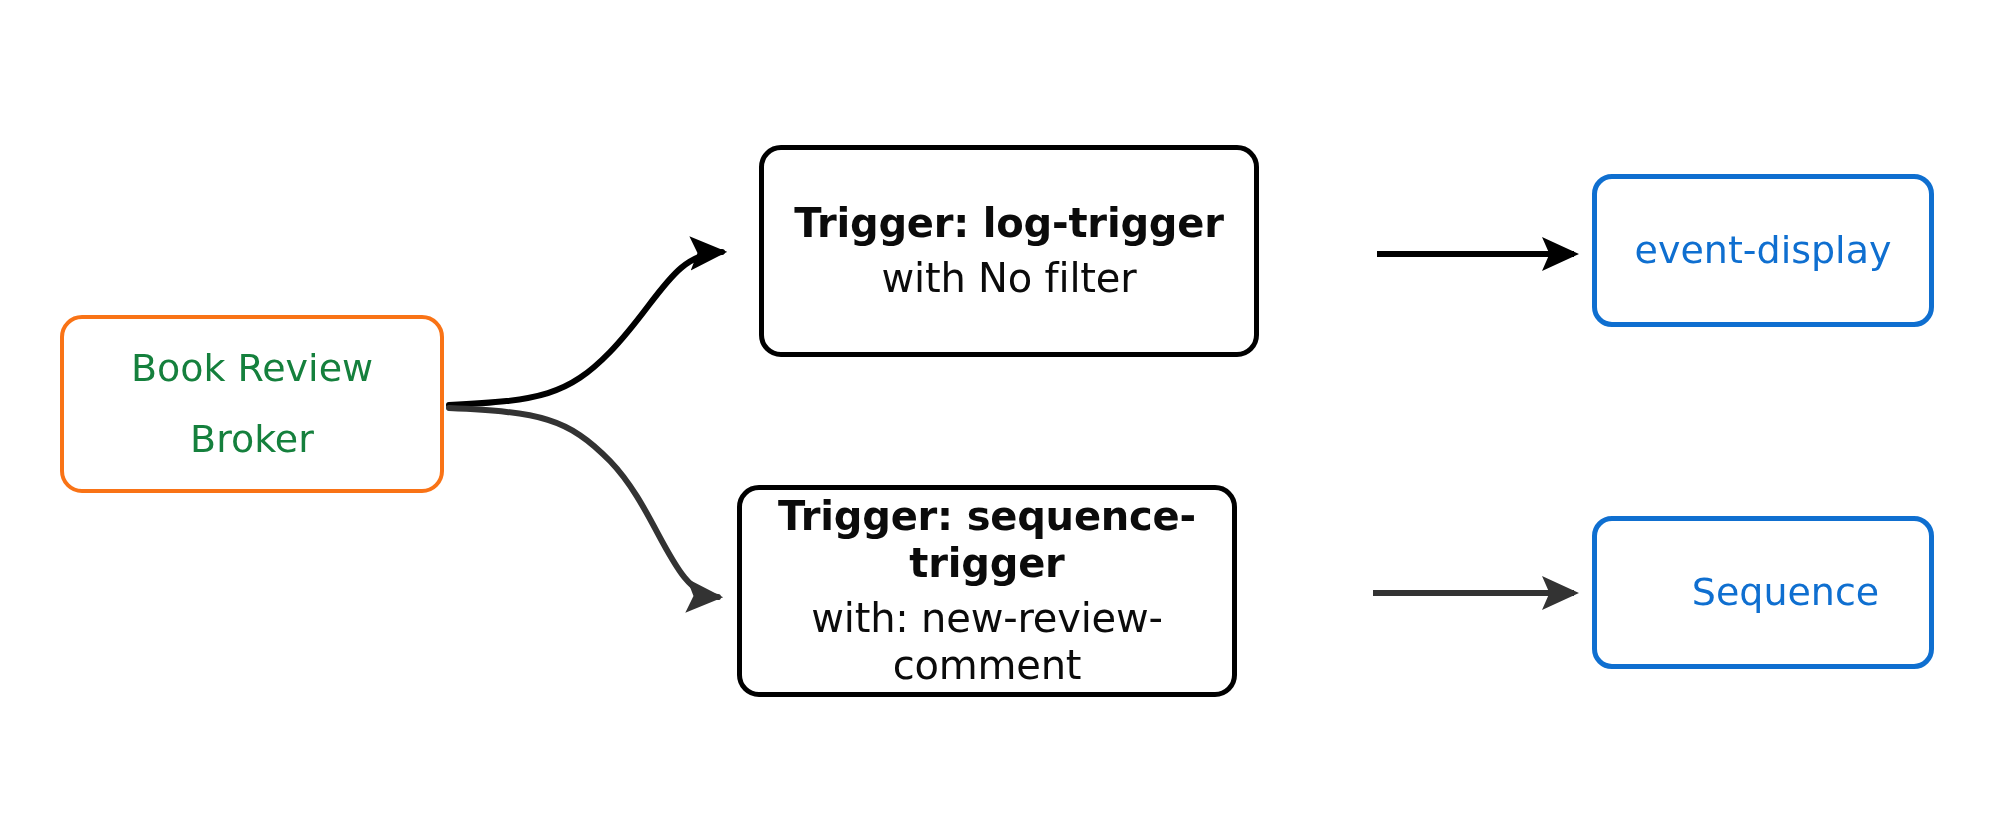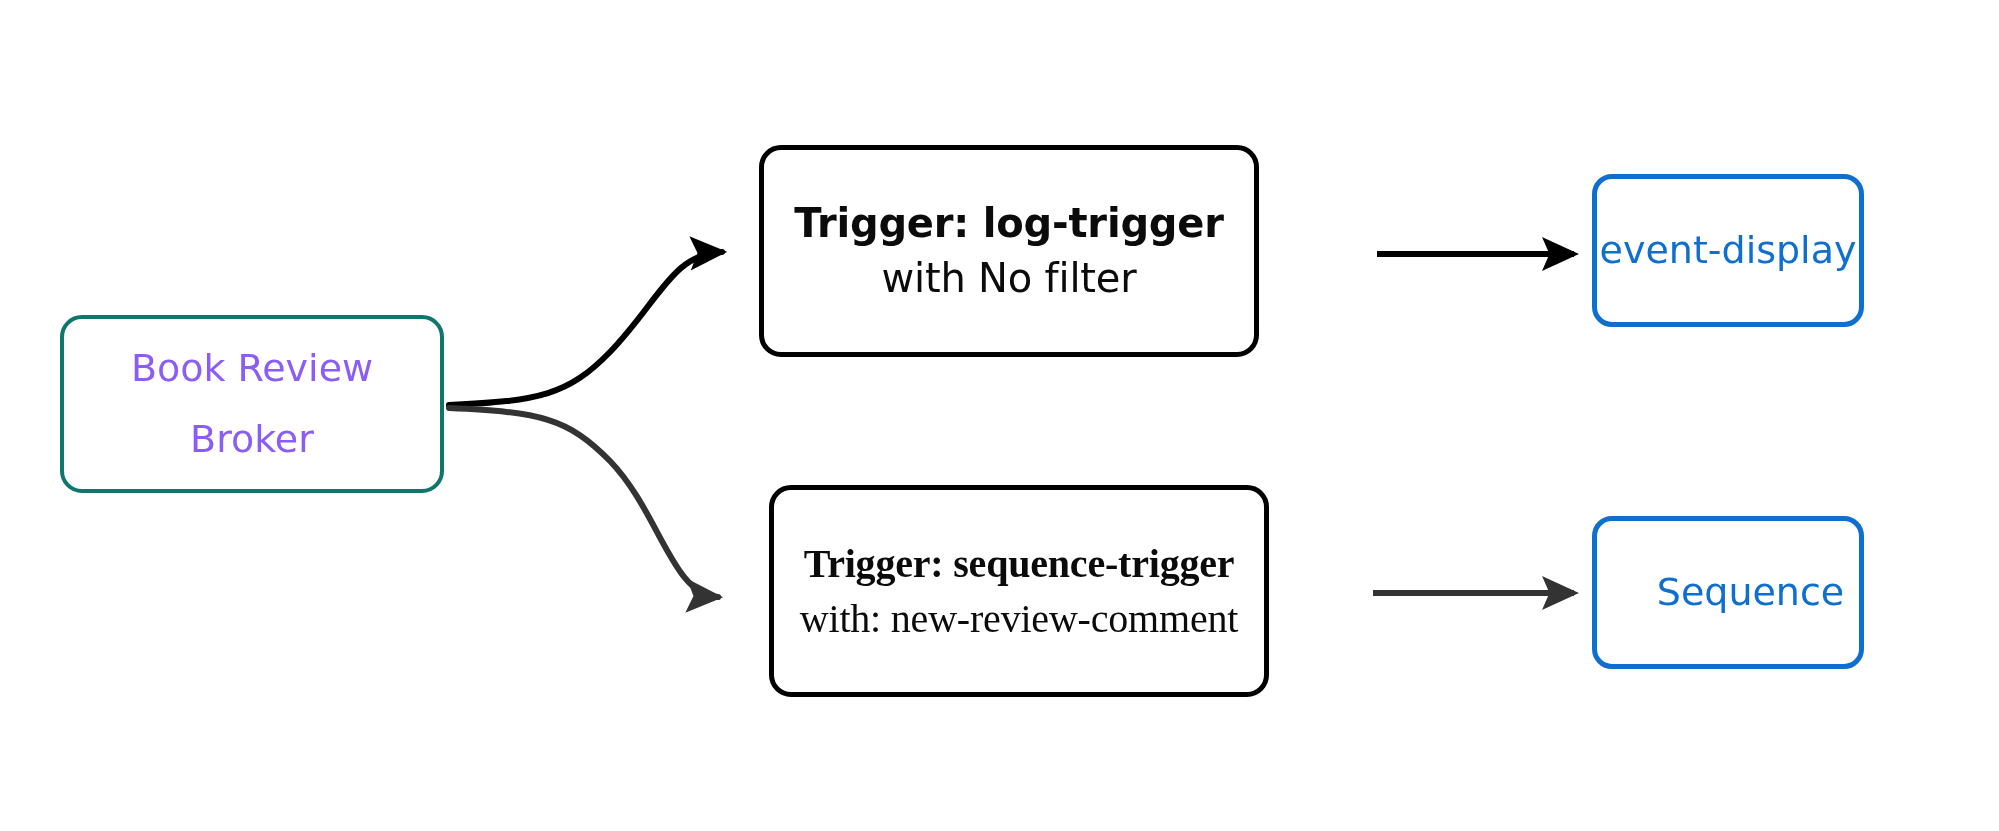--- a/index.html
+++ b/index.html
@@ -36,58 +36,58 @@
     background: #ffffff;
     text-align: center;
     line-height: 1.18;
   }
   
   .node-broker {
     left: 60px;
     top: 315px;
     width: 384px;
     height: 178px;
-    border: 4px solid #0f766e;
+    border: 4px solid #f97316;
     border-radius: 22px;
-    color: #8b5cf6;
+    color: #15803d;
     font-size: 38px;
     font-weight: 400;
     z-index: 3;
   }
   .node-broker .line { display: block; }
   .node-broker .line + .line { margin-top: 26px; }
 
   
   .node-trigger {
     width: 500px;
     height: 212px;
     border: 5px solid #000000;
     border-radius: 22px;
     color: #0b0b0b;
     z-index: 3;
   }
   .node-trigger-log  { left: 759px; top: 145px; }
-  .node-trigger-seq  { left: 769px; top: 485px; font-family: Liberation Serif, serif; }
+  .node-trigger-seq  { left: 737px; top: 485px; }
   .node-trigger .title {
     display: block;
     font-size: 40px;
     font-weight: 700;
     letter-spacing: -0.2px;
   }
   .node-trigger .subtitle {
     display: block;
     font-size: 40px;
     font-weight: 400;
     margin-top: 8px;
     letter-spacing: -0.2px;
   }
 
   
   .node-endpoint {
-    width: 272px;
+    width: 342px;
     height: 153px;
     border: 5px solid #0f6fd0;
     border-radius: 20px;
     color: #0f6fd0;
     font-size: 38px;
     font-weight: 400;
     z-index: 3;
   }
   .node-endpoint-event { left: 1592px; top: 174px; }
   .node-endpoint-seq   { left: 1592px; top: 516px; padding-left: 45px; }

